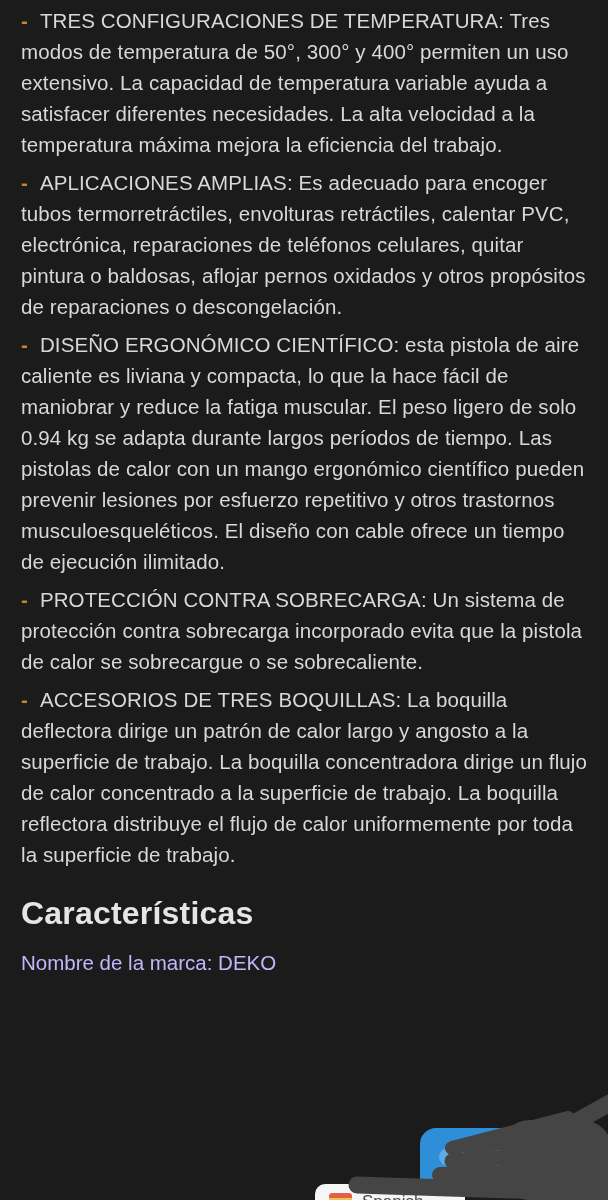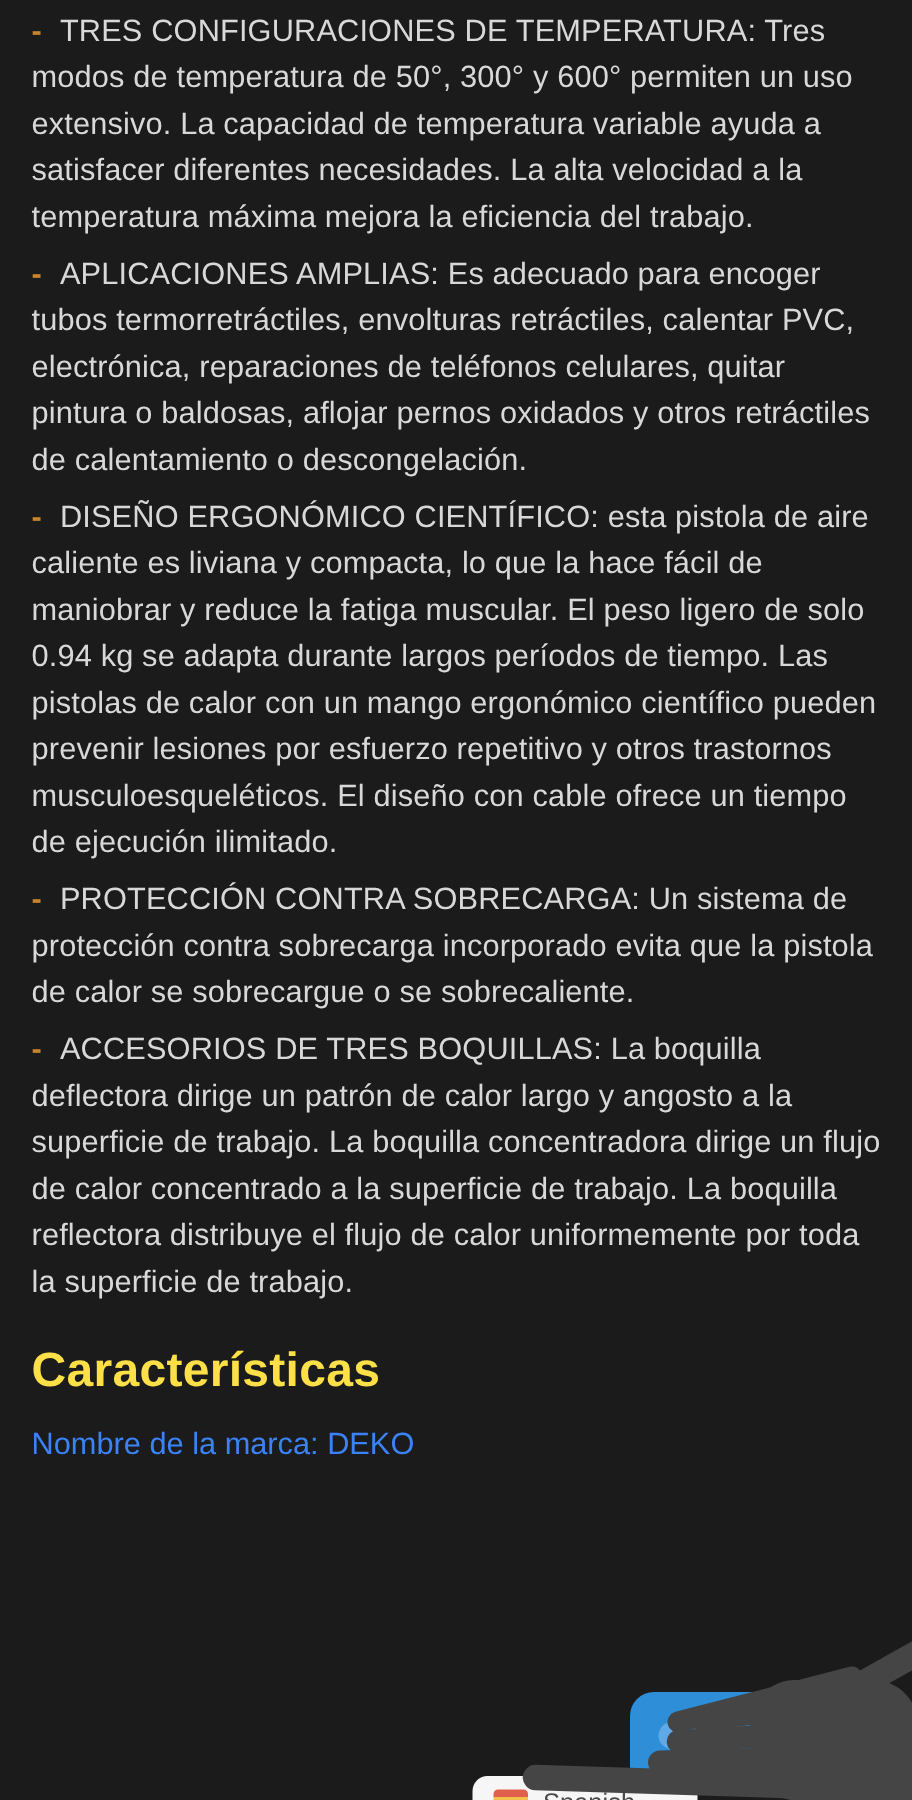--- a/index.html
+++ b/index.html
@@ -27,27 +27,27 @@
   .bullet .dash {
     color: #c8842d;
     font-weight: 700;
     margin-right: 12px;
   }
   .features-heading {
     margin: 24px 0 15px 0;
     font-size: 32px;
     line-height: 38px;
     font-weight: 700;
-    color: #fde047;
+    color: #e5e5e5;
     letter-spacing: 0.2px;
   }
   .spec {
     font-size: 20.5px;
     line-height: 32px;
-    color: #3b82f6;
+    color: #c4b5fd;
   }
   
   .illu-main {
     position: absolute;
     left: 330px;
     top: 1090px;
     z-index: 2;
   }
   
   .translate-pill {
@@ -85,23 +85,23 @@
     left: 340px;
     top: 1176px;
     z-index: 4;
   }
 </style>
 </head>
 <body>
 
 <div class="content">
 
-  <p class="bullet"><span class="dash">-</span><span>TRES CONFIGURACIONES DE TEMPERATURA: Tres modos de temperatura de 50°, 300° y 600° permiten un uso extensivo. La capacidad de temperatura variable ayuda a satisfacer diferentes necesidades. La alta velocidad a la temperatura máxima mejora la eficiencia del trabajo.</span></p>
+  <p class="bullet"><span class="dash">-</span><span>TRES CONFIGURACIONES DE TEMPERATURA: Tres modos de temperatura de 50°, 300° y 400° permiten un uso extensivo. La capacidad de temperatura variable ayuda a satisfacer diferentes necesidades. La alta velocidad a la temperatura máxima mejora la eficiencia del trabajo.</span></p>
 
-  <p class="bullet"><span class="dash">-</span><span>APLICACIONES AMPLIAS: Es adecuado para encoger tubos termorretráctiles, envolturas retráctiles, calentar PVC, electrónica, reparaciones de teléfonos celulares, quitar pintura o baldosas, aflojar pernos oxidados y otros retráctiles de calentamiento o descongelación.</span></p>
+  <p class="bullet"><span class="dash">-</span><span>APLICACIONES AMPLIAS: Es adecuado para encoger tubos termorretráctiles, envolturas retráctiles, calentar PVC, electrónica, reparaciones de teléfonos celulares, quitar pintura o baldosas, aflojar pernos oxidados y otros propósitos de reparaciones o descongelación.</span></p>
 
   <p class="bullet"><span class="dash">-</span><span>DISEÑO ERGONÓMICO CIENTÍFICO: esta pistola de aire caliente es liviana y compacta, lo que la hace fácil de maniobrar y reduce la fatiga muscular. El peso ligero de solo 0.94 kg se adapta durante largos períodos de tiempo. Las pistolas de calor con un mango ergonómico científico pueden prevenir lesiones por esfuerzo repetitivo y otros trastornos musculoesqueléticos. El diseño con cable ofrece un tiempo de ejecución ilimitado.</span></p>
 
   <p class="bullet"><span class="dash">-</span><span>PROTECCIÓN CONTRA SOBRECARGA: Un sistema de protección contra sobrecarga incorporado evita que la pistola de calor se sobrecargue o se sobrecaliente.</span></p>
 
   <p class="bullet"><span class="dash">-</span><span>ACCESORIOS DE TRES BOQUILLAS: La boquilla deflectora dirige un patrón de calor largo y angosto a la superficie de trabajo. La boquilla concentradora dirige un flujo de calor concentrado a la superficie de trabajo. La boquilla reflectora distribuye el flujo de calor uniformemente por toda la superficie de trabajo.</span></p>
 
 
   <h1 class="features-heading">Características</h1>
 

